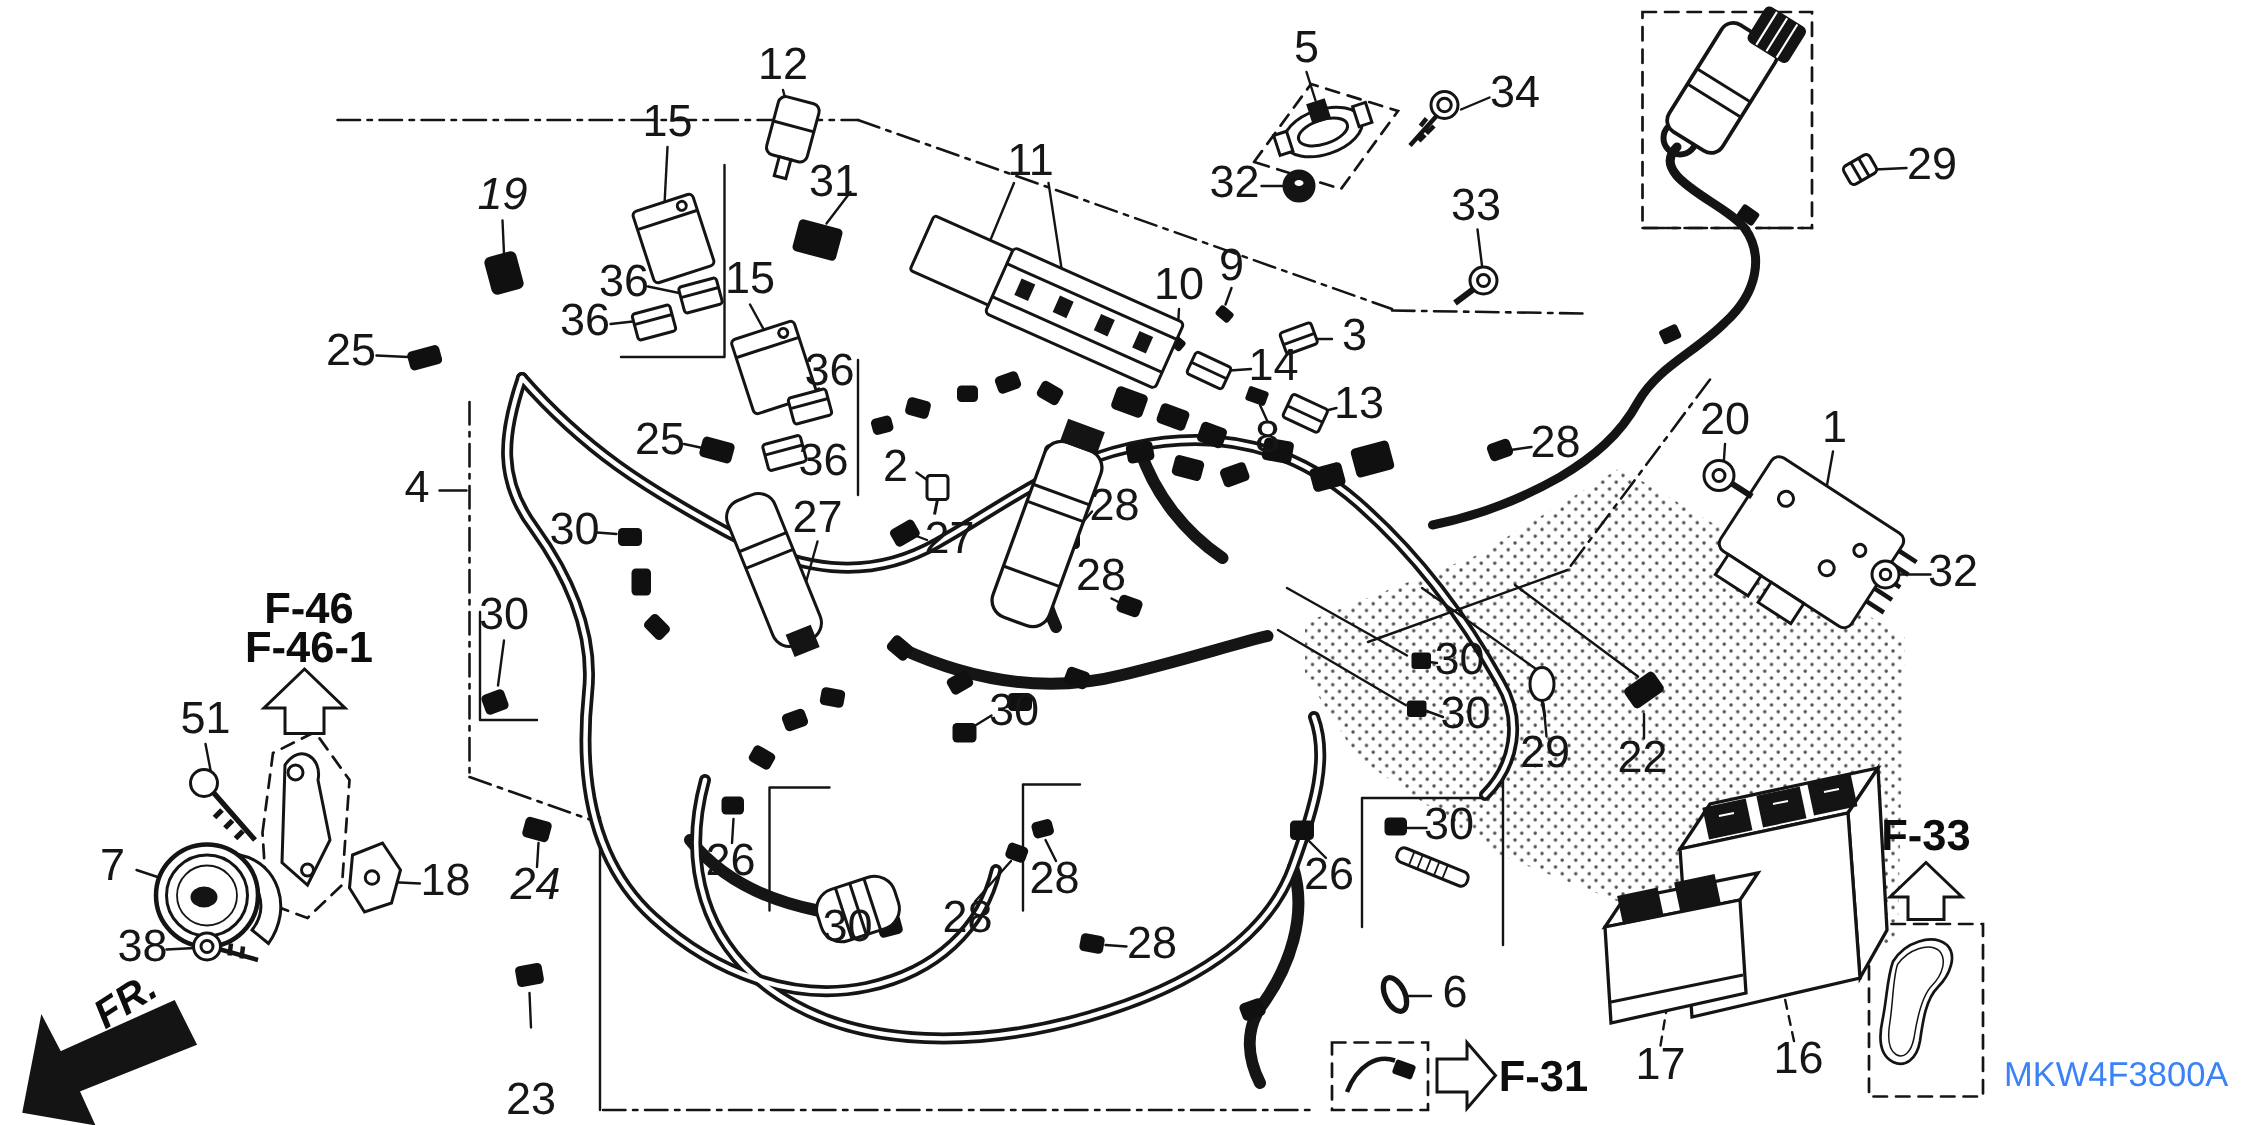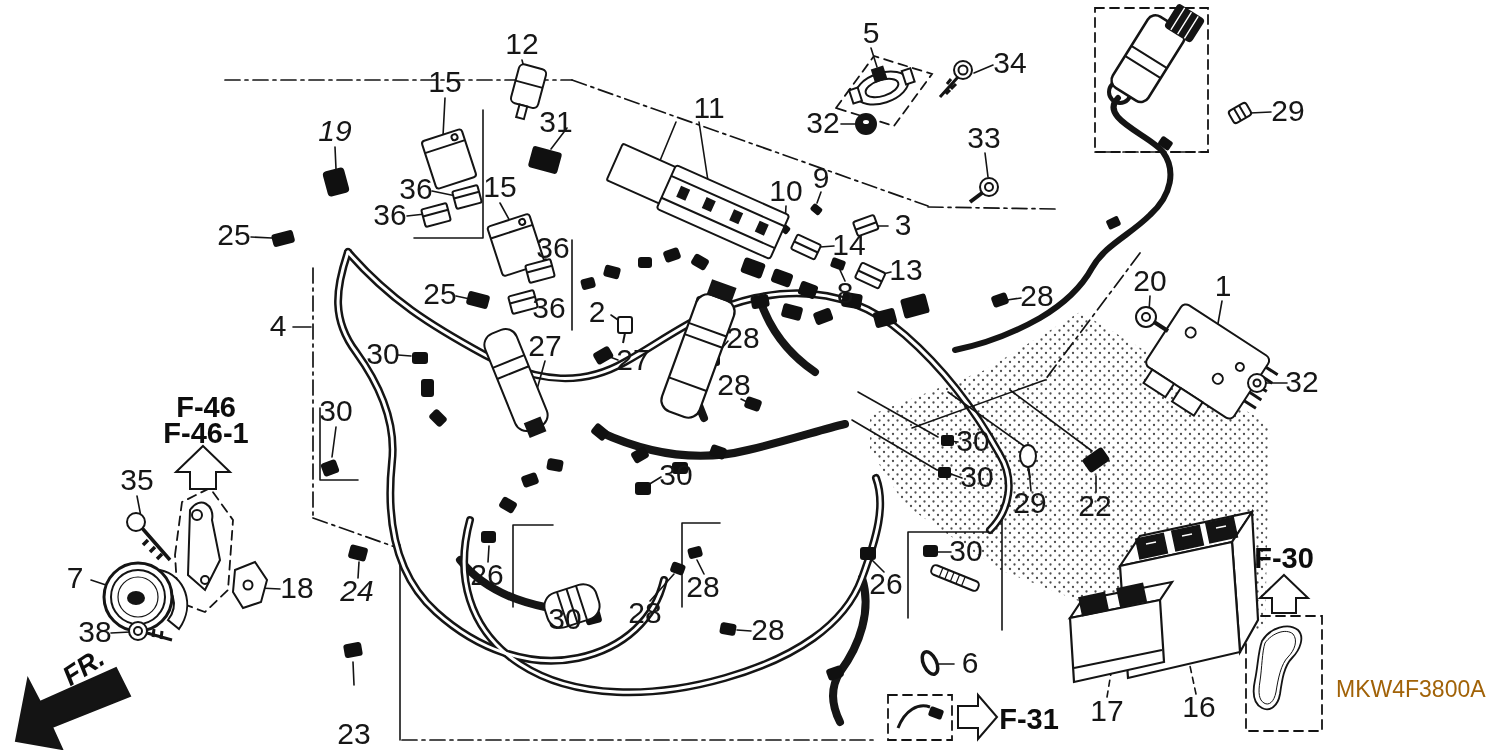--- a/index.html
+++ b/index.html
@@ -6,21 +6,21 @@
   #stage{position:relative;width:1500px;height:750px;background:#fff;overflow:hidden;
          font-family:"Liberation Sans","DejaVu Sans",sans-serif;}
   #art{position:absolute;left:0;top:0;}
   .callout{position:absolute;transform:translate(-50%,-55%);font-size:30px;color:#161616;
            white-space:nowrap;line-height:1;}
   .ref{position:absolute;transform:translate(-50%,-50%);font-size:29px;font-weight:bold;
        color:#0d0d0d;white-space:nowrap;line-height:1;}
   .fr{position:absolute;left:62px;top:652px;font-size:27px;font-weight:bold;font-style:italic;
       color:#0d0d0d;transform:rotate(-33deg);}
   .footer{position:absolute;left:73px;top:707px;font-size:30px;color:#1b1b1b;}
-  .code{position:absolute;left:1336px;top:676px;font-size:23px;color:#a16207;}
+  .code{position:absolute;left:1336px;top:703px;font-size:23px;color:#3b82f6;}
 </style>
 </head>
 <body>
 
 <div id="stage">
 
   <svg id="art" width="1500" height="750" viewBox="0 0 1500 750">
     <defs>
       <pattern id="stip" width="9" height="9" patternUnits="userSpaceOnUse">
         <circle cx="2" cy="2" r="1.15" fill="#2f2f2f"></circle>
@@ -422,21 +422,21 @@
       <polygon points="958,706 978,706 978,695 997,717 978,739 978,728 958,728" fill="#ffffff"></polygon>
       <polygon points="16,741 28,679 40,702 116,668 130,696 52,727 62,749" fill="#141414"></polygon>
     </g>
   </svg>
 
   <div id="callouts">
       <span class="callout" style="left: 445px; top: 83px;">15</span>
       <span class="callout" style="left: 522px; top: 45px;">12</span>
       <span class="callout" style="left: 335px; top: 132px; font-style: italic;">19</span>
       <span class="callout" style="left: 556px; top: 123px;">31</span>
-      <span class="callout" style="left: 709px; top: 109px;">11</span>
+      <span class="callout" style="left: 687px; top: 109px;">11</span>
       <span class="callout" style="left: 871px; top: 34px;">5</span>
       <span class="callout" style="left: 1010px; top: 64px;">34</span>
       <span class="callout" style="left: 1288px; top: 112px;">29</span>
       <span class="callout" style="left: 823px; top: 124px;">32</span>
       <span class="callout" style="left: 984px; top: 139px;">33</span>
       <span class="callout" style="left: 416px; top: 190px;">36</span>
       <span class="callout" style="left: 500px; top: 188px;">15</span>
       <span class="callout" style="left: 390px; top: 216px;">36</span>
       <span class="callout" style="left: 821px; top: 179px;">9</span>
       <span class="callout" style="left: 786px; top: 192px;">10</span>
@@ -456,21 +456,21 @@
       <span class="callout" style="left: 383px; top: 355px;">30</span>
       <span class="callout" style="left: 545px; top: 347px;">27</span>
       <span class="callout" style="left: 633px; top: 361px;">27</span>
       <span class="callout" style="left: 743px; top: 339px;">28</span>
       <span class="callout" style="left: 734px; top: 386px;">28</span>
       <span class="callout" style="left: 1302px; top: 383px;">32</span>
       <span class="callout" style="left: 336px; top: 412px;">30</span>
       <span class="callout" style="left: 676px; top: 476px;">30</span>
       <span class="callout" style="left: 973px; top: 442px;">30</span>
       <span class="callout" style="left: 977px; top: 478px;">30</span>
-      <span class="callout" style="left: 137px; top: 481px;">35</span>
+      <span class="callout" style="left: 137px; top: 481px;">51</span>
       <span class="callout" style="left: 1030px; top: 504px;">29</span>
       <span class="callout" style="left: 1095px; top: 507px;">22</span>
       <span class="callout" style="left: 966px; top: 552px;">30</span>
       <span class="callout" style="left: 886px; top: 585px;">26</span>
       <span class="callout" style="left: 487px; top: 576px;">26</span>
       <span class="callout" style="left: 357px; top: 592px; font-style: italic;">24</span>
       <span class="callout" style="left: 75px; top: 579px;">7</span>
       <span class="callout" style="left: 297px; top: 589px; text-align: center;">18</span>
       <span class="callout" style="left: 95px; top: 633px;">38</span>
       <span class="callout" style="left: 565px; top: 620px;">30</span>
@@ -478,18 +478,18 @@
       <span class="callout" style="left: 703px; top: 588px;">28</span>
       <span class="callout" style="left: 768px; top: 631px;">28</span>
       <span class="callout" style="left: 970px; top: 664px;">6</span>
       <span class="callout" style="left: 354px; top: 735px;">23</span>
       <span class="callout" style="left: 1107px; top: 712px;">17</span>
       <span class="callout" style="left: 1199px; top: 708px;">16</span>
     </div>
 
   <div class="ref" style="left:206px;top:407px">F-46</div>
   <div class="ref" style="left:206px;top:433px">F-46-1</div>
-  <div class="ref" style="left:1284px;top:558px">F-30</div>
+  <div class="ref" style="left:1284px;top:558px">F-33</div>
   <div class="ref" style="left:1029px;top:719px">F-31</div>
 
   <div class="fr">FR.</div>
   <div class="code">MKW4F3800A</div>
 </div>
 
 </body></html>

